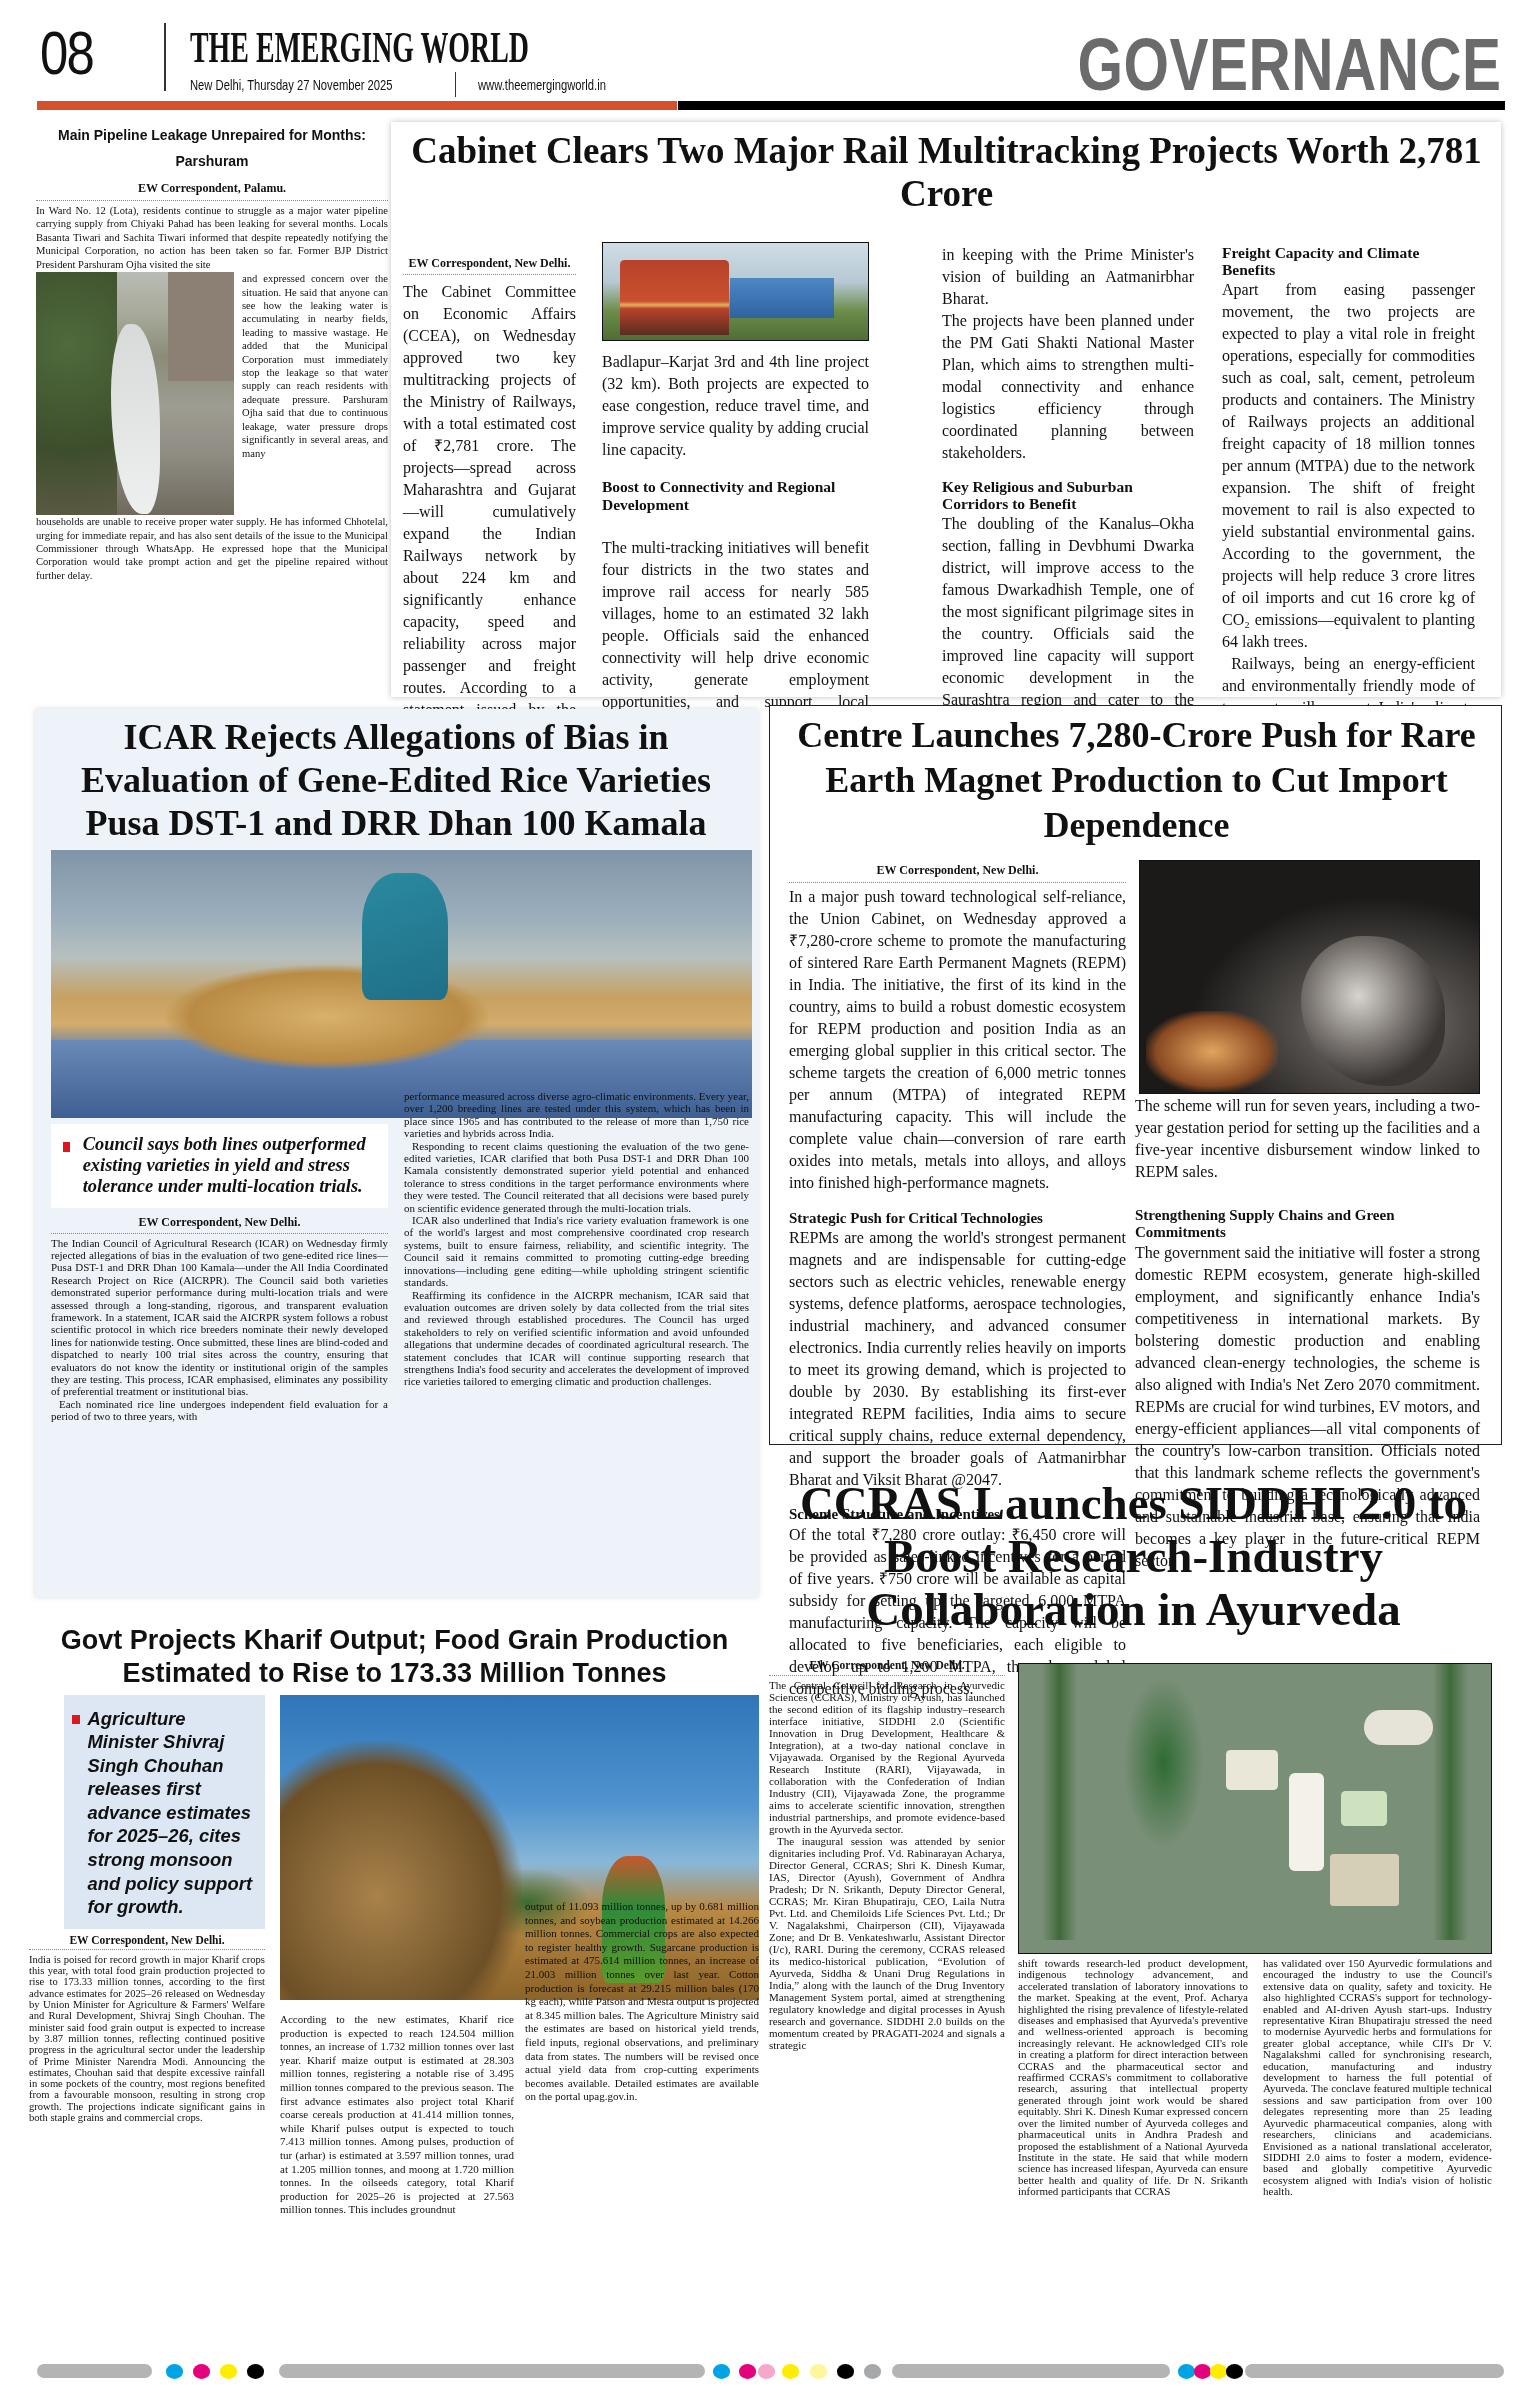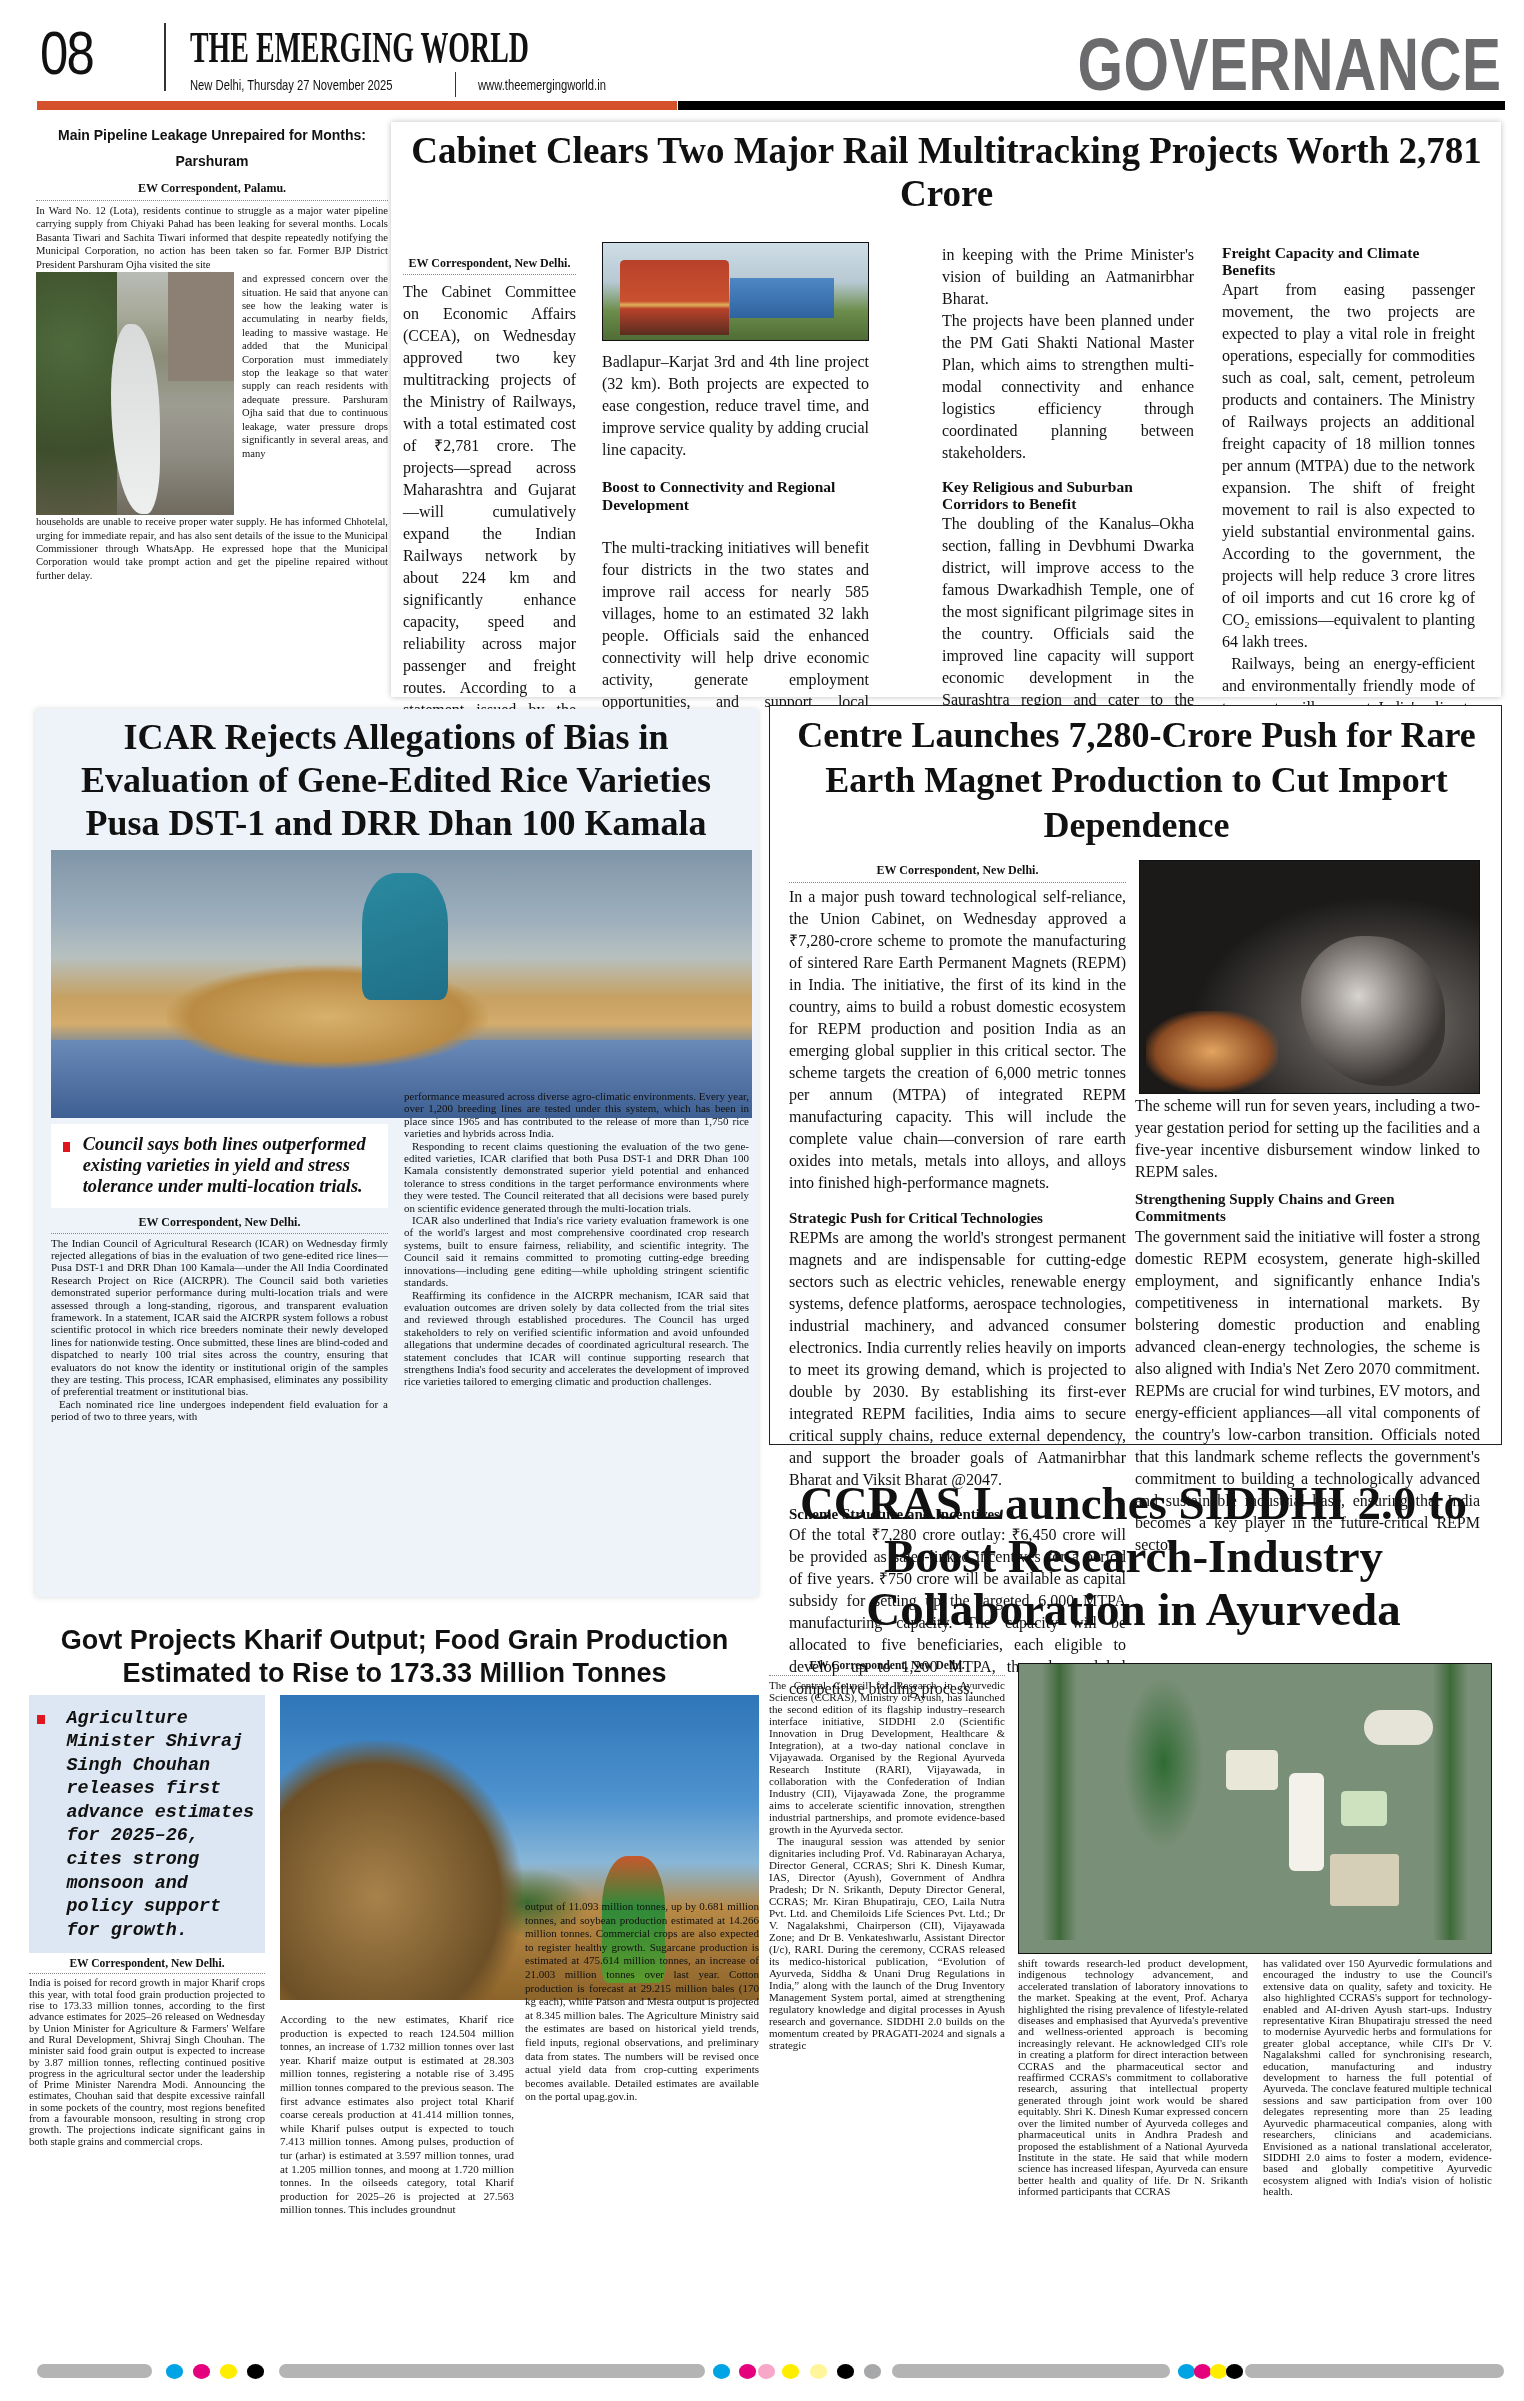--- a/index.html
+++ b/index.html
@@ -152,21 +152,21 @@
   <p class="body">Of the total ₹7,280 crore outlay:  ₹6,450 crore will be provided as sales-linked incentives for a period of five years.  ₹750 crore will be available as capital subsidy for setting up the targeted 6,000 MTPA manufacturing capacity. The capacity will be allocated to five beneficiaries, each eligible to develop up to 1,200 MTPA, through a global competitive bidding process.</p>
 </div>
 
 <div class="abs photo" id="a4-photo">
   <div class="glow"></div>
   <div class="rock"></div>
 </div>
 
 <div class="abs" style="left:1135px; top:1095px; width:345px;">
   <p class="body">The scheme will run for seven years, including a two-year gestation period for setting up the facilities and a five-year incentive disbursement window linked to REPM sales.</p>
-  <div class="subhead" style="margin-top:8px; font-size:15px;">Strengthening Supply Chains and Green Commitments</div>
+  <div class="subhead" style="margin-top:24px; font-size:15px;">Strengthening Supply Chains and Green Commitments</div>
   <p class="body">The government said the initiative will foster a strong domestic REPM ecosystem, generate high-skilled employment, and significantly enhance India's competitiveness in international markets. By bolstering domestic production and enabling advanced clean-energy technologies, the scheme is also aligned with India's Net Zero 2070 commitment. REPMs are crucial for wind turbines, EV motors, and energy-efficient appliances—all vital components of the country's low-carbon transition. Officials noted that this landmark scheme reflects the government's commitment to building a technologically advanced and sustainable industrial base, ensuring that India becomes a key player in the future-critical REPM sector.</p>
 </div>
 
 <div class="abs headline" style="left:771px; top:1477px; width:725px; font-size:47px; line-height:53px;">CCRAS Launches SIDDHI 2.0 to Boost Research-Industry Collaboration in Ayurveda</div>
 
 <div class="abs" style="left:769px; top:1659px; width:236px;">
   <div class="byline" style="font-size:11.5px;">EW Correspondent, New Delhi.</div>
   <p class="body" style="margin-top:3.5px; font-size:11px; line-height:12px;">The Central Council for Research in Ayurvedic Sciences (CCRAS), Ministry of Ayush, has launched the second edition of its flagship industry–research interface initiative, SIDDHI 2.0 (Scientific Innovation in Drug Development, Healthcare &amp; Integration), at a two-day national conclave in Vijayawada. Organised by the Regional Ayurveda Research Institute (RARI), Vijayawada, in collaboration with the Confederation of Indian Industry (CII), Vijayawada Zone, the programme aims to accelerate scientific innovation, strengthen industrial partnerships, and promote evidence-based growth in the Ayurveda sector.</p>
   <p class="body" style="font-size:11px; line-height:12px; text-indent:8px;">The inaugural session was attended by senior dignitaries including Prof. Vd. Rabinarayan Acharya, Director General, CCRAS; Shri K. Dinesh Kumar, IAS, Director (Ayush), Government of Andhra Pradesh; Dr N. Srikanth, Deputy Director General, CCRAS; Mr. Kiran Bhupatiraju, CEO, Laila Nutra Pvt. Ltd. and Chemiloids Life Sciences Pvt. Ltd.; Dr V. Nagalakshmi, Chairperson (CII), Vijayawada Zone; and Dr B. Venkateshwarlu, Assistant Director (I/c), RARI. During the ceremony, CCRAS released its medico-historical publication, “Evolution of Ayurveda, Siddha &amp; Unani Drug Regulations in India,” along with the launch of the Drug Inventory Management System portal, aimed at strengthening regulatory knowledge and digital processes in Ayush research and governance. SIDDHI 2.0 builds on the momentum created by PRAGATI-2024 and signals a strategic</p>
 </div>
@@ -185,21 +185,21 @@
 <div class="abs" style="left:1018px; top:1958px; width:230px;">
   <p class="body" style="font-size:11px; line-height:11.4px;">shift towards research-led product development, indigenous technology advancement, and accelerated translation of laboratory innovations to the market. Speaking at the event, Prof. Acharya highlighted the rising prevalence of lifestyle-related diseases and emphasised that Ayurveda's preventive and wellness-oriented approach is becoming increasingly relevant. He acknowledged CII's role in creating a platform for direct interaction between CCRAS and the pharmaceutical sector and reaffirmed CCRAS's commitment to collaborative research, assuring that intellectual property generated through joint work would be shared equitably. Shri K. Dinesh Kumar expressed concern over the limited number of Ayurveda colleges and pharmaceutical units in Andhra Pradesh and proposed the establishment of a National Ayurveda Institute in the state. He said that while modern science has increased lifespan, Ayurveda can ensure better health and quality of life. Dr N. Srikanth informed participants that CCRAS</p>
 </div>
 <div class="abs" style="left:1263px; top:1958px; width:229px;">
   <p class="body" style="font-size:11px; line-height:11.4px;">has validated over 150 Ayurvedic formulations and encouraged the industry to use the Council's extensive data on quality, safety and toxicity. He also highlighted CCRAS's support for technology-enabled and AI-driven Ayush start-ups. Industry representative Kiran Bhupatiraju stressed the need to modernise Ayurvedic herbs and formulations for greater global acceptance, while CII's Dr V. Nagalakshmi called for synchronising research, education, manufacturing and industry development to harness the full potential of Ayurveda. The conclave featured multiple technical sessions and saw participation from over 100 delegates representing more than 25 leading Ayurvedic pharmaceutical companies, along with researchers, clinicians and academicians. Envisioned as a national translational accelerator, SIDDHI 2.0 aims to foster a modern, evidence-based and globally competitive Ayurvedic ecosystem aligned with India's vision of holistic health.</p>
 </div>
 
 <div class="abs headline" style="left:29px; top:1624px; width:731px; font-family:'Liberation Sans',sans-serif; font-size:27px; line-height:33px;">Govt Projects Kharif Output; Food Grain Production Estimated to Rise to 173.33 Million Tonnes</div>
 
 <div class="abs" style="left:29px; top:1695px; width:236px;">
-  <div class="pullquote" style="font-size:18.4px; line-height:23.6px; padding:11.5px 9.2px 10.4px 8px; gap:22px; font-family:Liberation Mono, monospace;">
+  <div class="pullquote" style="font-size:18.4px; line-height:23.6px; padding:11.5px 9.2px 10.4px 8px; gap:8px; font-family:Liberation Sans, sans-serif;margin-left:35px;">
     <span class="bullet"></span>
     <span>Agriculture Minister Shivraj Singh Chouhan releases first advance estimates for 2025–26, cites strong monsoon and policy support for growth.</span>
   </div>
   <div class="byline" style="margin-top:4.6px; font-size:11.5px;">EW Correspondent, New Delhi.</div>
   <p class="body" style="margin-top:3.5px; font-size:10.6px; line-height:11.3px;">India is poised for record growth in major Kharif crops this year, with total food grain production projected to rise to 173.33 million tonnes, according to the first advance estimates for 2025–26 released on Wednesday by Union Minister for Agriculture &amp; Farmers' Welfare and Rural Development, Shivraj Singh Chouhan. The minister said food grain output is expected to increase by 3.87 million tonnes, reflecting continued positive progress in the agricultural sector under the leadership of Prime Minister Narendra Modi. Announcing the estimates, Chouhan said that despite excessive rainfall in some pockets of the country, most regions benefited from a favourable monsoon, resulting in strong crop growth. The projections indicate significant gains in both staple grains and commercial crops.</p>
 </div>
 
 <div class="abs" id="a6-photo">
   <div class="tree2"></div>
   <div class="bush"></div>

